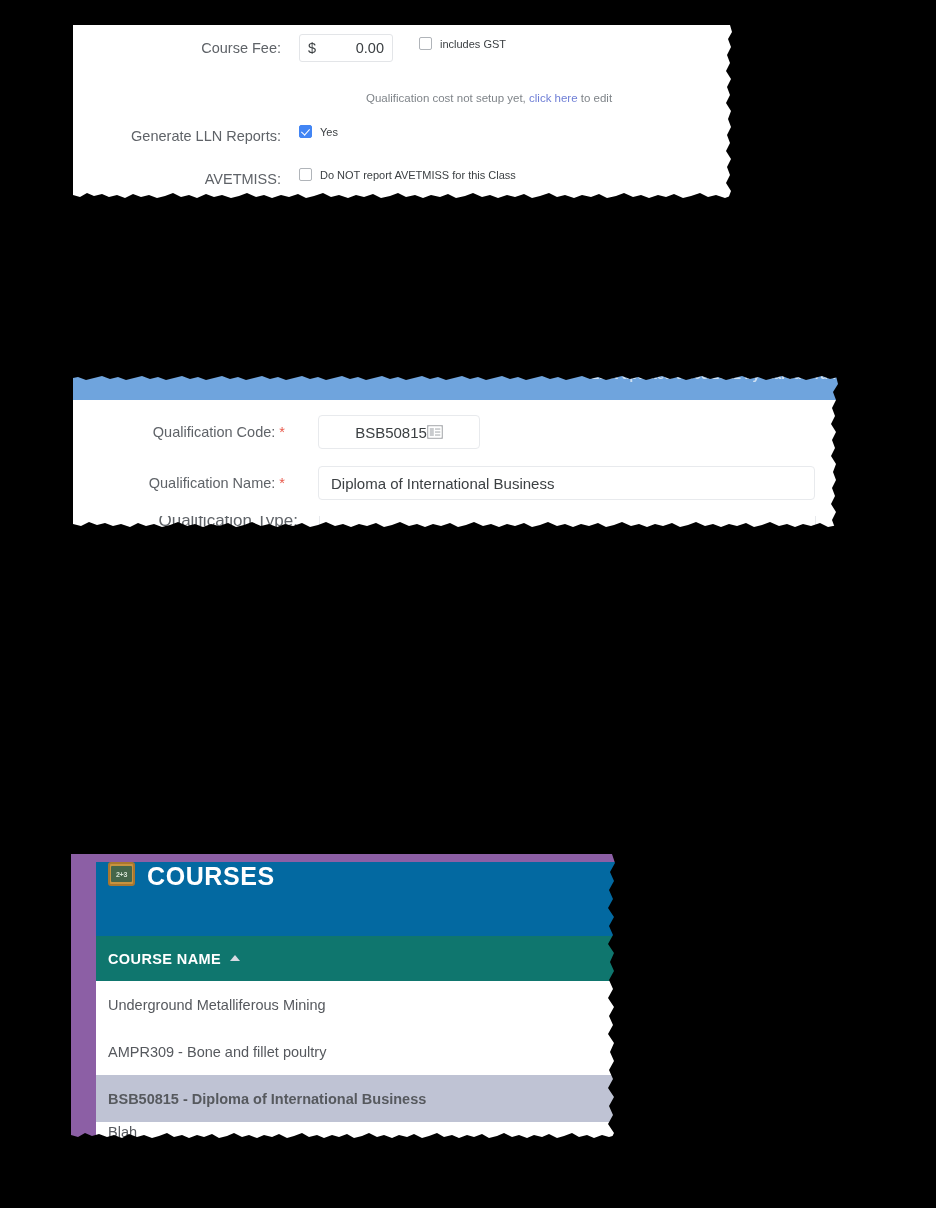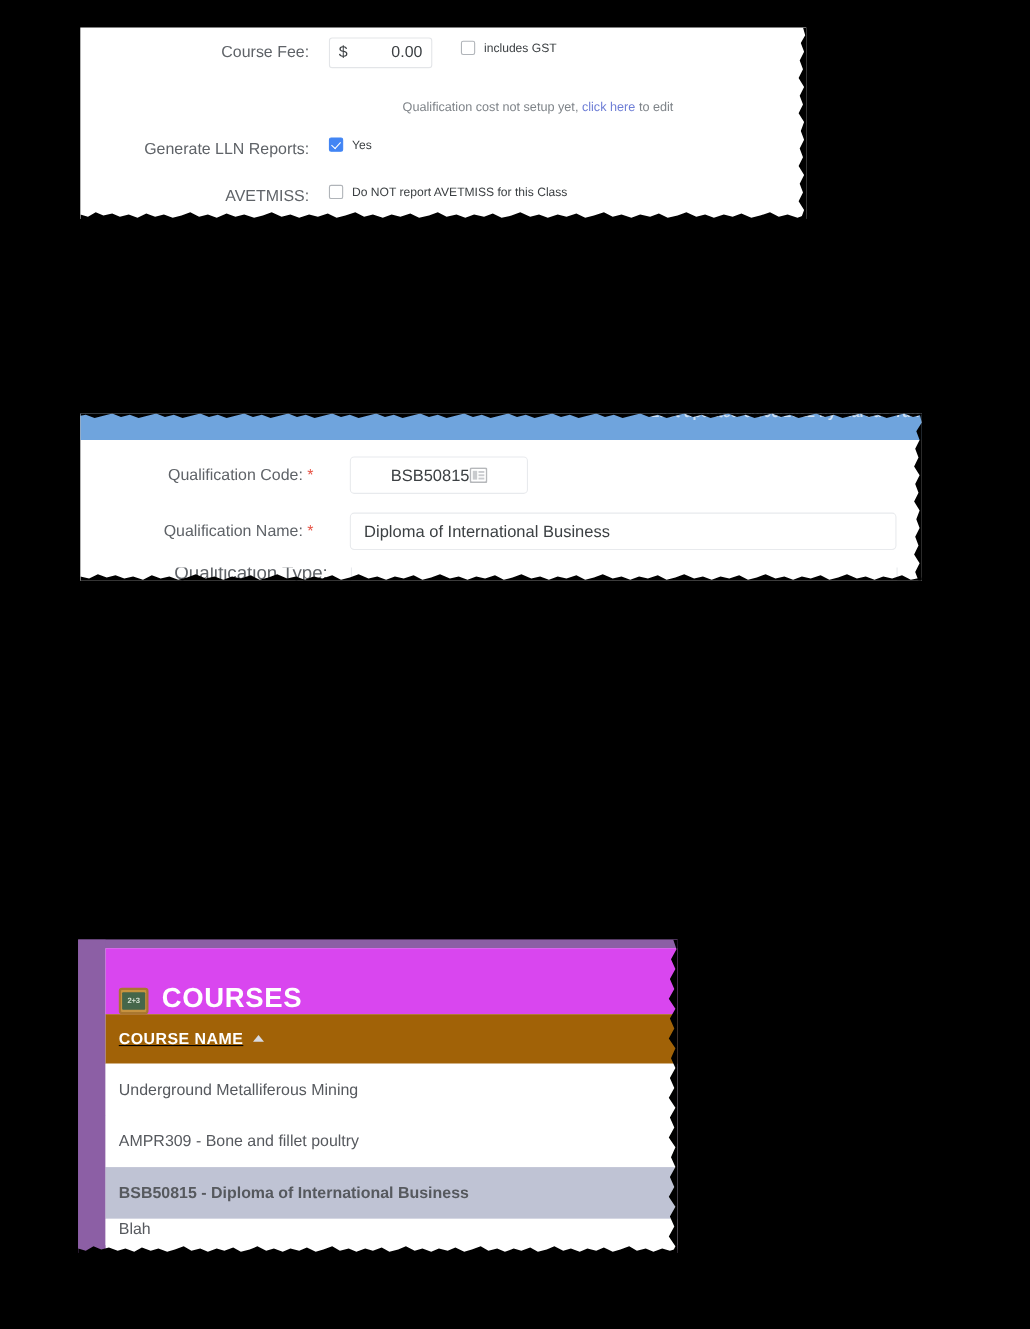--- a/index.html
+++ b/index.html
@@ -216,24 +216,24 @@
   }
   #courses-inner {
     position: absolute;
     left: 25px;
     top: 8px;
     right: 0;
     bottom: 0;
     background: #ffffff;
   }
   #courses-header {
-    height: 60px;
-    background: #d946ef;
-    display: flex;
-    align-items: flex-end;
+    height: 74px;
+    background: #0369a1;
+    display: flex;
+    align-items: flex-start;
     padding-left: 12px;
     gap: 12px;
   }
   #courses-title {
     color: #ffffff;
     font-size: 25px;
     font-weight: bold;
     letter-spacing: 0.6px;
   }
   
@@ -257,26 +257,25 @@
     font-size: 7px;
     font-weight: bold;
     display: flex;
     align-items: center;
     justify-content: center;
     letter-spacing: -0.3px;
   }
 
   #courses-col-head {
     height: 45px;
-    background: #a16207;
+    background: #0f766e;
     display: flex;
     align-items: center;
     padding-left: 12px;
     gap: 9px;
-    text-decoration: underline;
   }
   #courses-col-label {
     color: #ffffff;
     font-size: 14.5px;
     font-weight: bold;
     letter-spacing: 0.4px;
   }
   #sort-asc-icon {
     width: 0; height: 0;
     border-left: 5px solid transparent;

